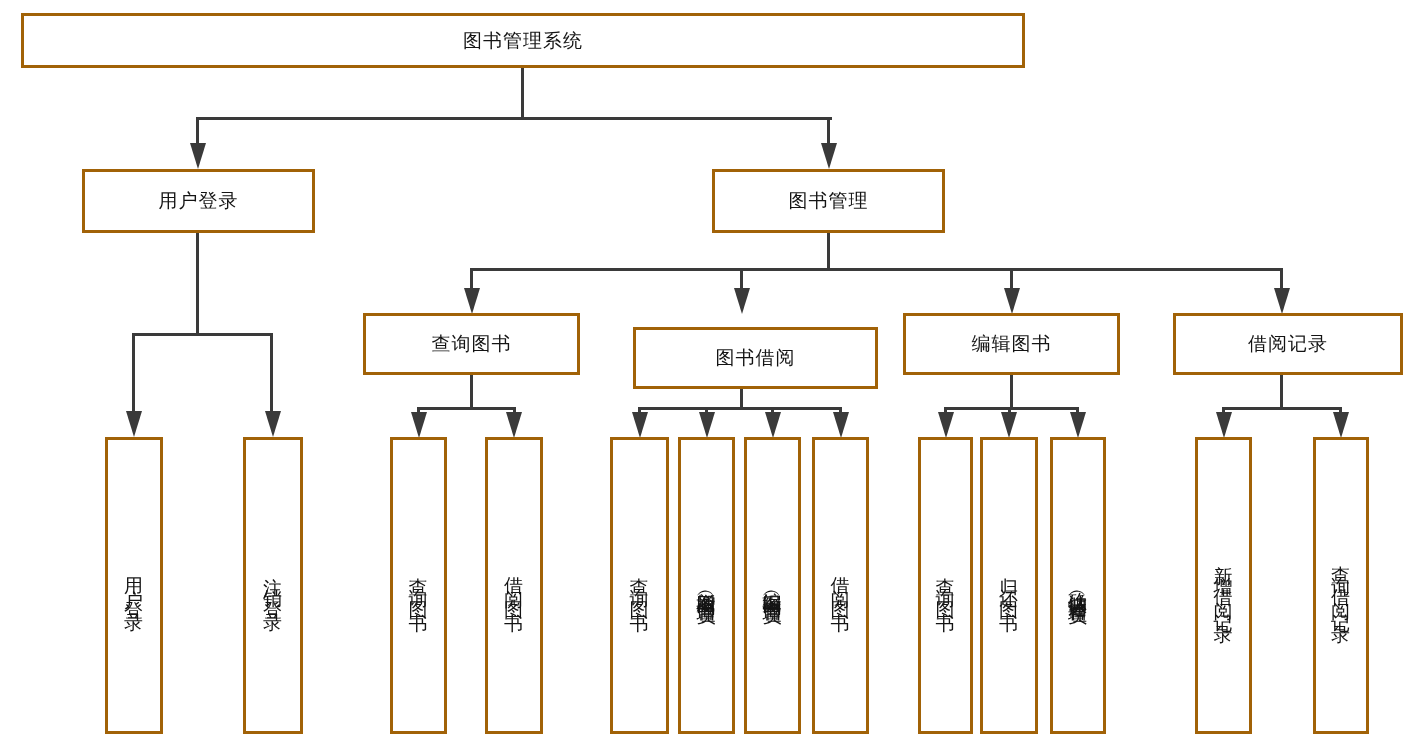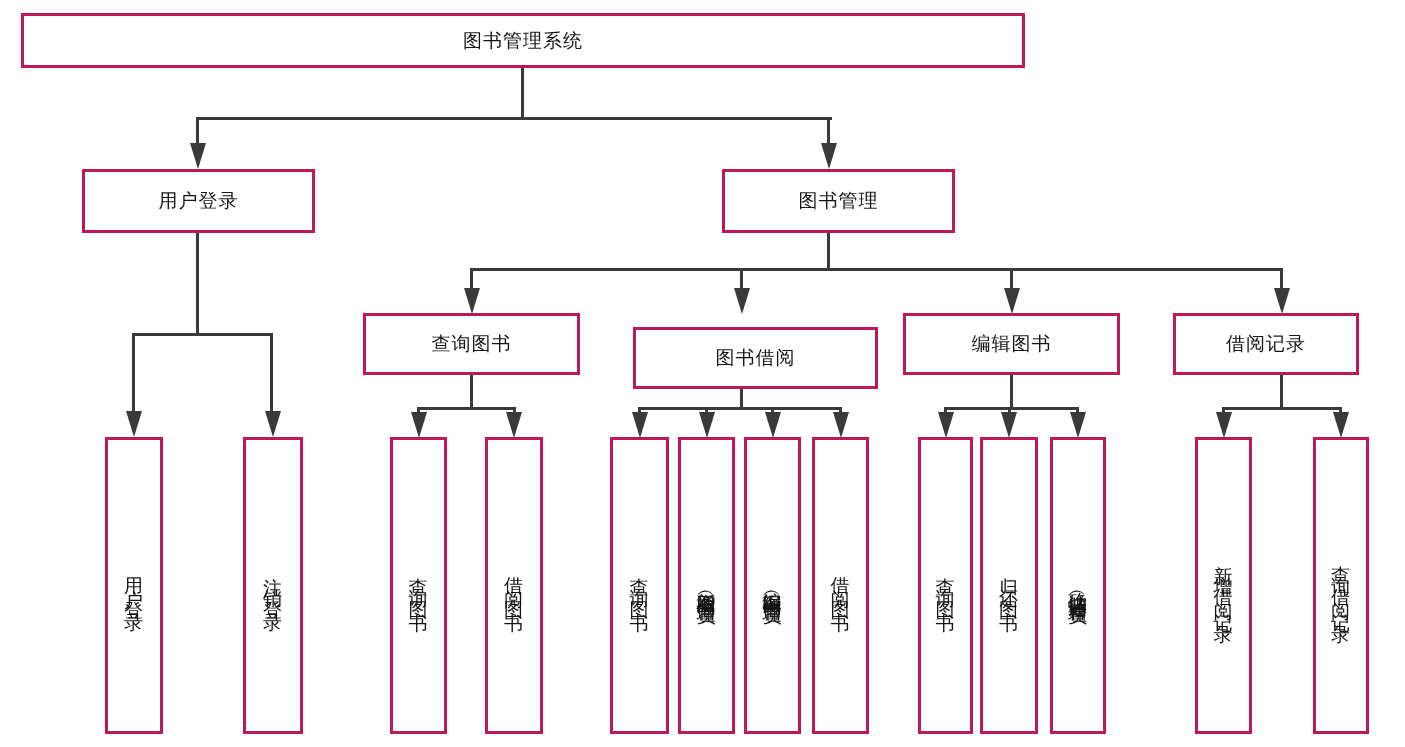--- a/index.html
+++ b/index.html
@@ -1,18 +1,18 @@
 <!DOCTYPE html>
 <html><head>
 <meta charset="utf-8">
 <style>
   html,body{margin:0;padding:0;background:#ffffff;}
   #stage{position:relative;width:1405px;height:747px;background:#ffffff;overflow:hidden;
          font-family:"DejaVu Sans","Liberation Sans",sans-serif;}
-  .box{position:absolute;background:#ffffff;border:3px solid #be185d;box-sizing:border-box;
+  .box{position:absolute;background:#ffffff;border:3px solid #a16207;box-sizing:border-box;
        display:flex;align-items:center;justify-content:center;color:#141414;font-size:19px;
        letter-spacing:1px;z-index:2;}
   .leaf .vtext{writing-mode:vertical-rl;text-orientation:upright;letter-spacing:12px;
        line-height:1;white-space:nowrap;}
   .hline{position:absolute;height:3px;background:#3a3a3a;z-index:1;}
   .vline{position:absolute;width:3px;background:#3a3a3a;z-index:1;}
   .arrow-down{position:absolute;width:0;height:0;border-left:8px solid transparent;
        border-right:8px solid transparent;border-top:26px solid #3a3a3a;z-index:1;}
   #watermark{position:absolute;right:6px;bottom:5px;font-size:20px;color:rgba(148,148,148,0.8);
        letter-spacing:1px;z-index:6;}
@@ -22,34 +22,34 @@
 
 <div id="stage">
 
   <div class="box" style="left:21px;top:13px;width:1004px;height:55px;">
     <span>图书管理系统</span>
   </div>
 
   <div class="box" style="left:82px;top:169px;width:233px;height:64px;">
     <span>用户登录</span>
   </div>
-  <div class="box" style="left:712px;top:169px;width:233px;height:64px;margin-left:10px;">
+  <div class="box" style="left:712px;top:169px;width:233px;height:64px;">
     <span>图书管理</span>
   </div>
 
   <div class="box" style="left:363px;top:313px;width:217px;height:62px;">
     <span>查询图书</span>
   </div>
   <div class="box" style="left:633px;top:327px;width:245px;height:62px;">
     <span>图书借阅</span>
   </div>
   <div class="box" style="left:903px;top:313px;width:217px;height:62px;">
     <span>编辑图书</span>
   </div>
-  <div class="box" style="left:1173px;top:313px;width:186px;height:62px;">
+  <div class="box" style="left:1173px;top:313px;width:230px;height:62px;">
     <span>借阅记录</span>
   </div>
 
   <div class="box leaf" style="left:105px;top:437px;width:58px;height:297px;">
     <span class="vtext">用户登录</span>
   </div>
   <div class="box leaf" style="left:243px;top:437px;width:60px;height:297px;">
     <span class="vtext">注销登录</span>
   </div>
   <div class="box leaf" style="left:390px;top:437px;width:57px;height:297px;">

